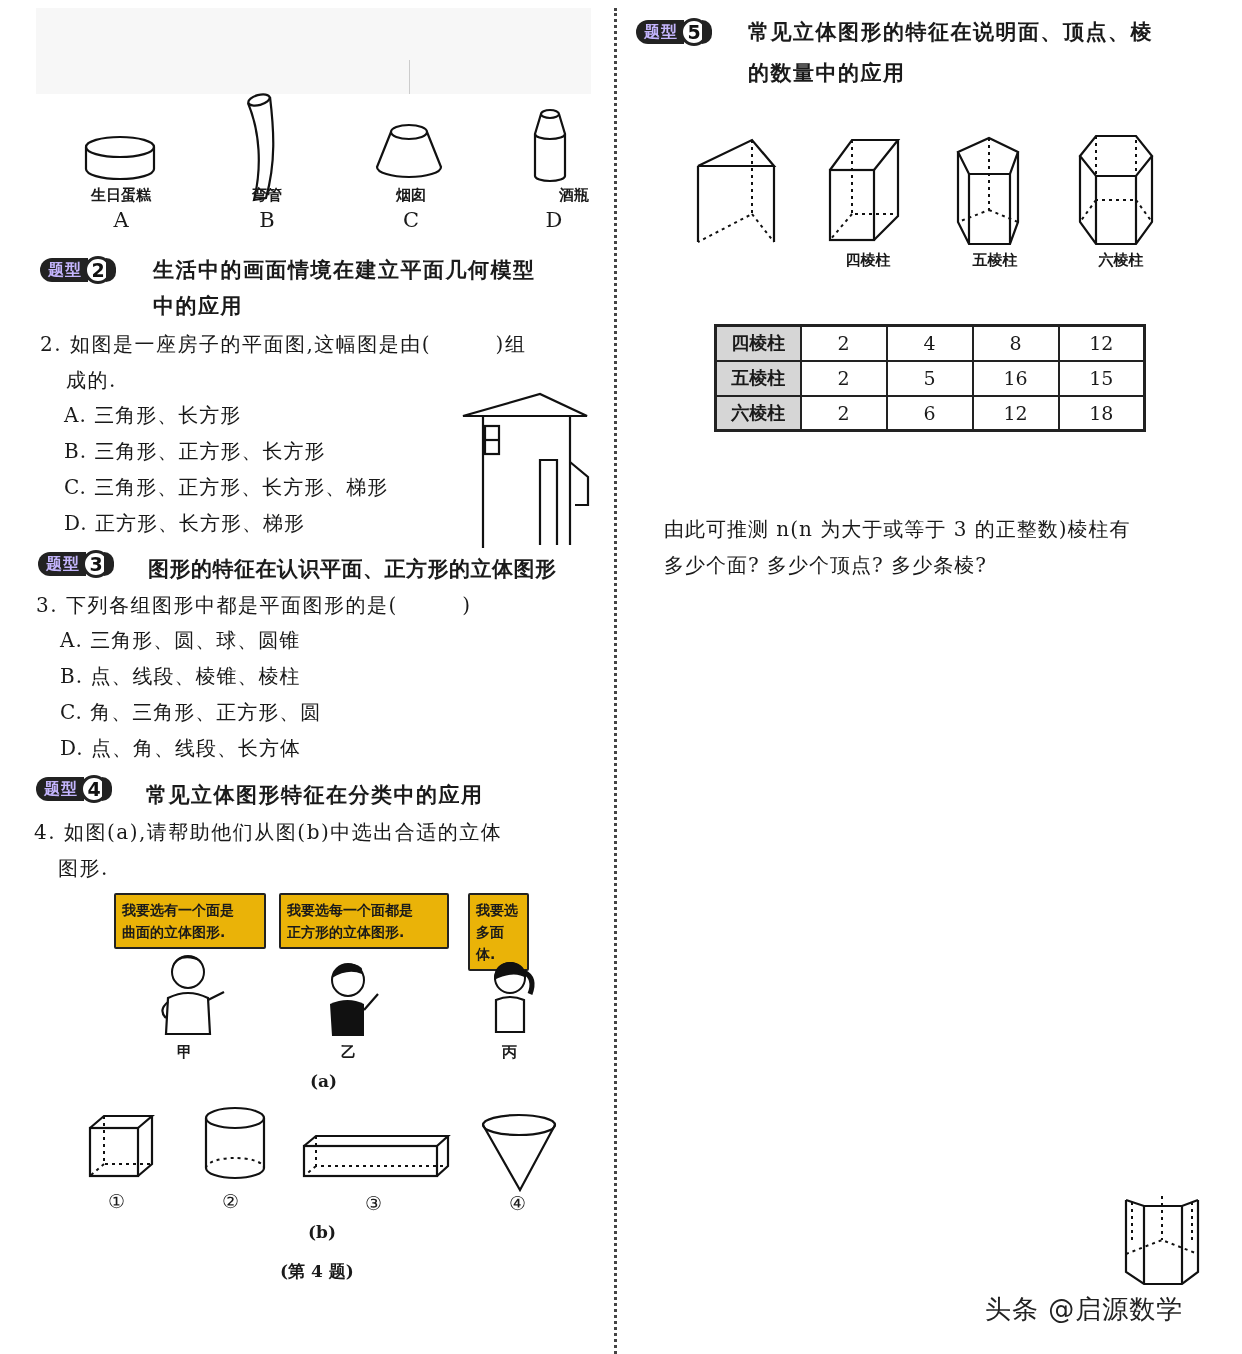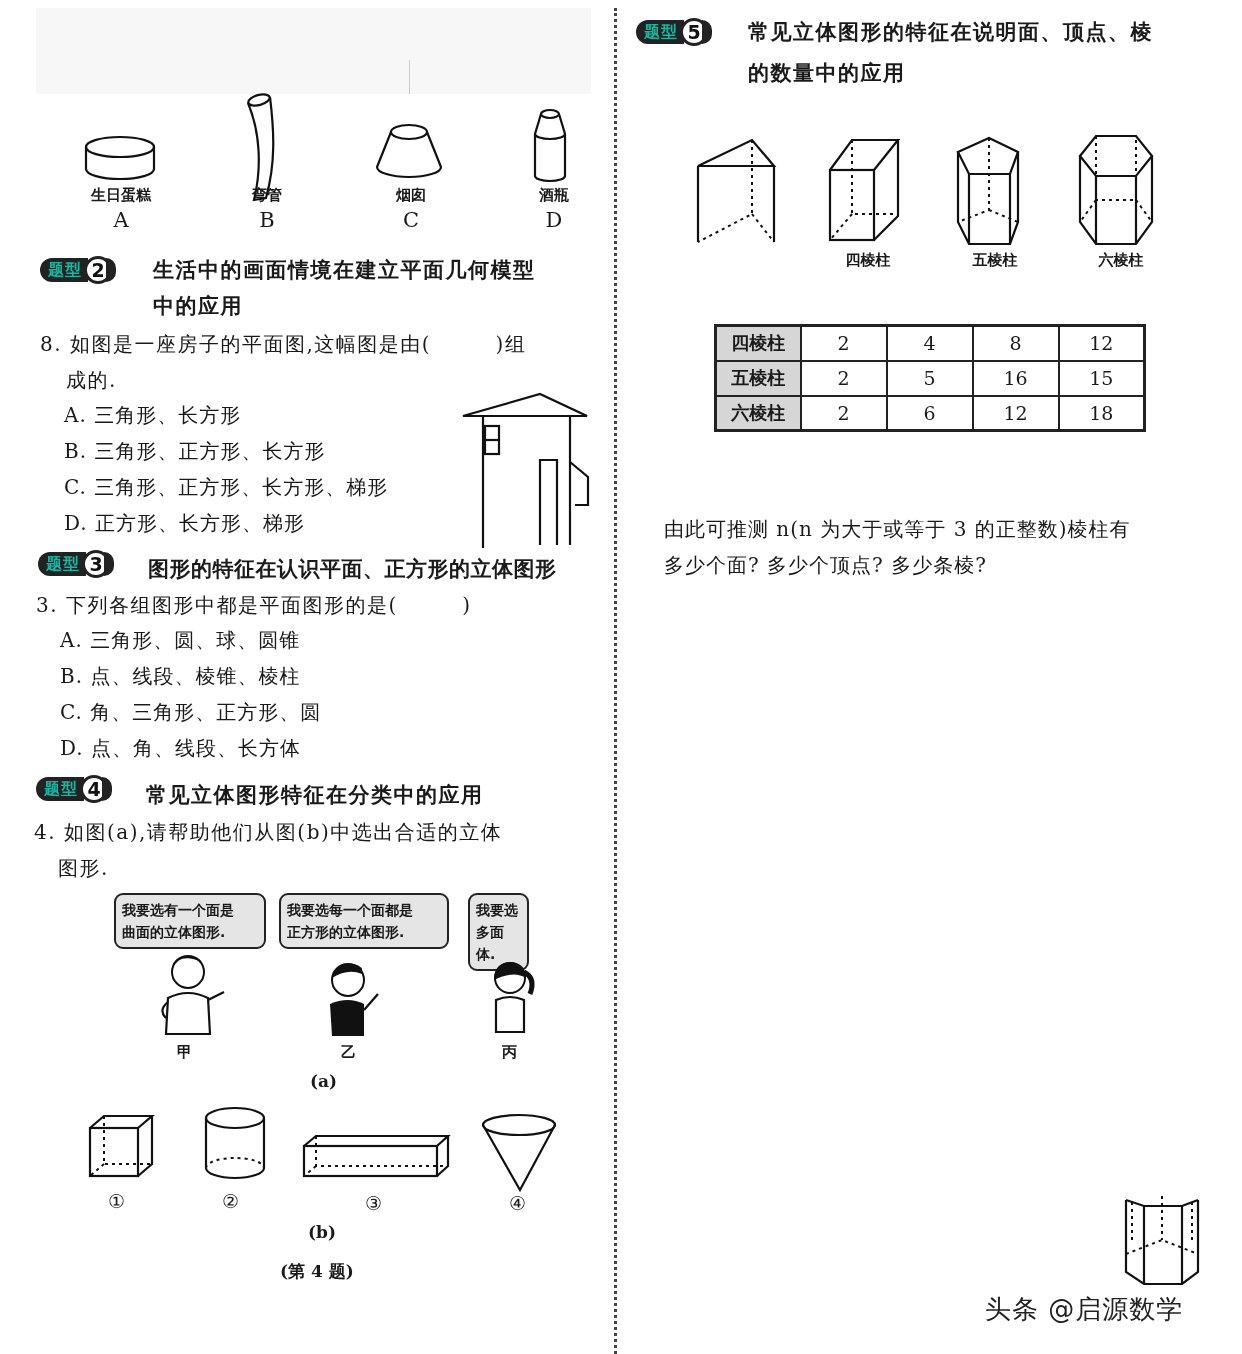--- a/index.html
+++ b/index.html
@@ -11,37 +11,37 @@
   .faint-band { position: absolute; left: 36px; top: 8px; width: 555px; height: 86px; background: #f7f7f7; }
   .faint-tick { position: absolute; left: 409px; top: 60px; width: 1px; height: 34px; background: #ccc; }
 
   .shape-label { position: absolute; font-family: "DejaVu Sans", sans-serif; font-size: 15px; font-weight: bold; text-align: center; width: 90px; }
   .shape-letter { position: absolute; font-size: 21px; text-align: center; width: 40px; }
 
   .badge {
     position: absolute; display: flex; align-items: center; height: 26px;
   }
   .badge .pill {
-    background: #222; color: #14b8a6; font-family: "DejaVu Sans", sans-serif; font-weight: bold;
+    background: #222; color: #c4b5fd; font-family: "DejaVu Sans", sans-serif; font-weight: bold;
     font-size: 16px; padding: 0 6px 0 8px; height: 24px; line-height: 24px; border-radius: 12px 0 0 12px;
     letter-spacing: 1px;
   }
   .badge .num {
     width: 28px; height: 28px; border-radius: 50%; background: #fff; border: 3px solid #222;
     font-family: "DejaVu Sans", sans-serif; font-weight: bold; font-size: 19px; line-height: 22px; text-align: center;
     margin-left: -4px; color: #111;
   }
   .badge .tail { width: 10px; height: 24px; background: #222; border-radius: 0 12px 12px 0; margin-left: -6px; }
   .section-title { position: absolute; font-family: "DejaVu Sans", sans-serif; font-weight: bold; font-size: 21px; letter-spacing: 1.5px; line-height: 36px; }
 
   .qtext { position: absolute; font-size: 20px; line-height: 36px; letter-spacing: 1.5px; }
   .opt { position: absolute; font-size: 20px; letter-spacing: 1px; line-height: 36px; }
 
   .bubble {
-    position: absolute; border: 2px solid #222; border-radius: 9px; background: #e5e5e5;
+    position: absolute; border: 2px solid #222; border-radius: 2px; background: #eab308;
     font-family: "DejaVu Sans", sans-serif; font-weight: bold; font-size: 14px; line-height: 22px; padding: 4px 6px;
   }
   .char-label { position: absolute; font-family: "DejaVu Sans", sans-serif; font-size: 15px; font-weight: bold; }
   .caption { position: absolute; font-size: 17px; font-weight: bold; }
   .circ { position: absolute; font-size: 19px; }
 
   table.data {
     position: absolute; left: 714px; top: 324px; border-collapse: collapse; border: 3px solid #222;
   }
   table.data td, table.data th {
@@ -80,32 +80,32 @@
   <path class="s" d="M11 6 L5 26 V68 A15 5 0 0 0 35 68 V26 L29 6"></path>
   <path class="s" d="M5 26 A15 5 0 0 0 35 26"></path>
 </svg>
 
 <div class="shape-label" style="left:76px;top:186px">生日蛋糕</div>
 <div class="shape-letter" style="left:101px;top:208px">A</div>
 <div class="shape-label" style="left:222px;top:186px">弯管</div>
 <div class="shape-letter" style="left:247px;top:208px">B</div>
 <div class="shape-label" style="left:366px;top:186px">烟囱</div>
 <div class="shape-letter" style="left:391px;top:208px">C</div>
-<div class="shape-label" style="left:509px;top:186px">酒瓶</div>
+<div class="shape-label" style="left:529px;top:186px">酒瓶</div>
 <div class="shape-letter" style="left:534px;top:208px">D</div>
 
 <div class="badge" style="left:40px;top:257px">
   <span class="pill">题型</span>
   <span class="num">2</span>
   <span class="tail"></span>
 </div>
 <div class="section-title" style="left:153px;top:252px">生活中的画面情境在建立平面几何模型</div>
 <div class="section-title" style="left:153px;top:288px">中的应用</div>
 
-<div class="qtext" style="left:40px;top:326px">8. 如图是一座房子的平面图,这幅图是由(　　　)组</div>
+<div class="qtext" style="left:40px;top:326px">2. 如图是一座房子的平面图,这幅图是由(　　　)组</div>
 <div class="qtext" style="left:66px;top:362px">成的.</div>
 <div class="opt" style="left:64px;top:397px">A. 三角形、长方形</div>
 <div class="opt" style="left:64px;top:433px">B. 三角形、正方形、长方形</div>
 <div class="opt" style="left:64px;top:469px">C. 三角形、正方形、长方形、梯形</div>
 <div class="opt" style="left:64px;top:505px">D. 正方形、长方形、梯形</div>
 
 <svg style="left:455px;top:390px;width:140px;height:160px" width="140" height="160">
   <path class="s" d="M8 26 L85 4 L132 26 Z"></path>
   <path class="s" d="M28 26 V158"></path>
   <path class="s" d="M115 26 V155"></path>

